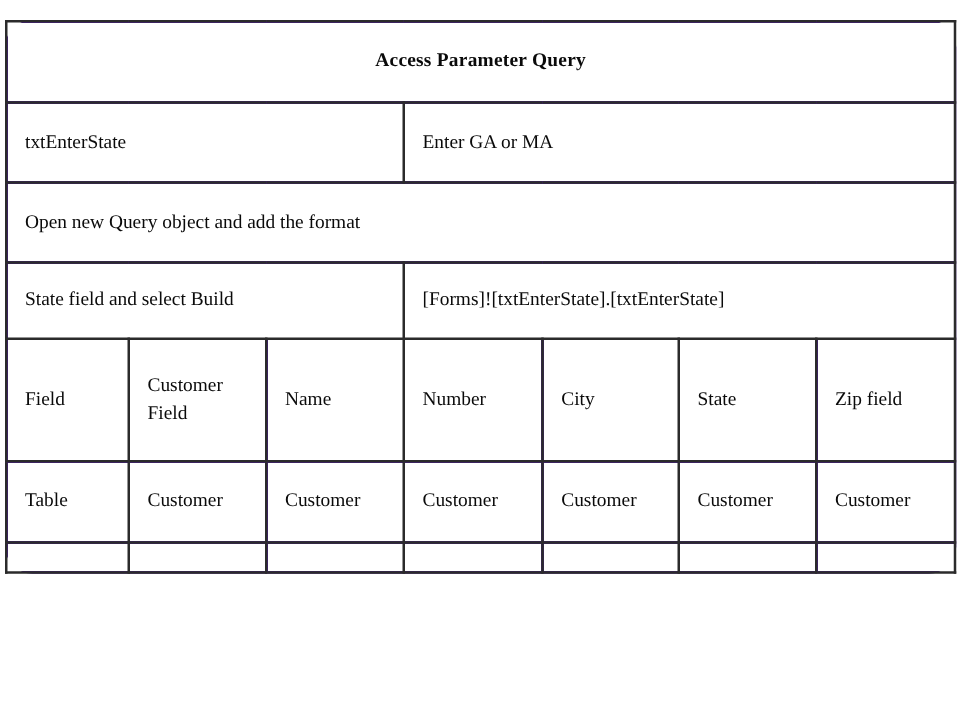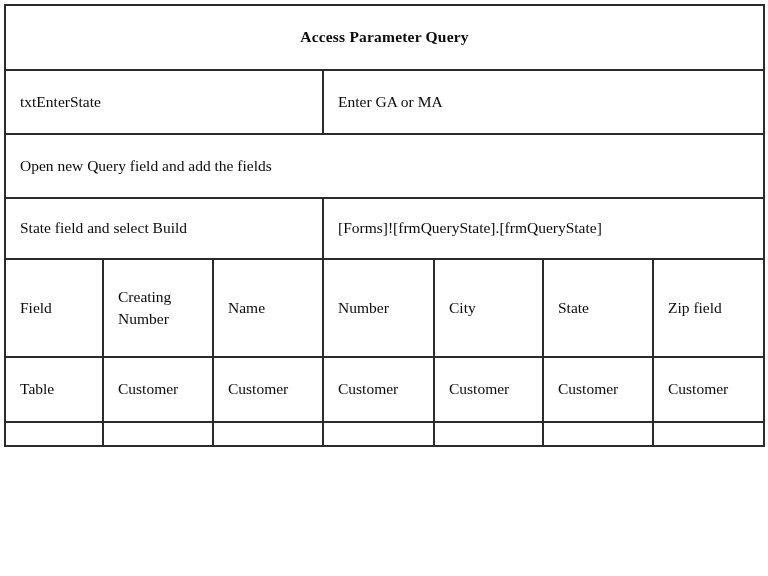--- a/index.html
+++ b/index.html
@@ -18,21 +18,21 @@
   #sheet {
     position: relative;
     width: 768px;
     height: 576px;
     background: #ffffff;
     box-sizing: border-box;
   }
   table.doc {
     position: absolute;
     left: 4px;
-    top: 4px;
+    top: 16px;
     width: 759px;
     border-collapse: collapse;
     table-layout: fixed;
     background: #4c1d95;
     border-radius: 22px;
   }
   table.doc td {
     border: 2px solid #2b2b2b;
     padding: 0 14px;
     vertical-align: middle;
@@ -104,31 +104,31 @@
       </tr>
 
 
       <tr class="row-txtbox plain">
         <td colspan="3">txtEnterState</td>
         <td colspan="4">Enter GA or MA</td>
       </tr>
 
 
       <tr class="row-openq plain">
-        <td colspan="7">Open new Query field and add the fields</td>
+        <td colspan="7">Open new Query object and add the format</td>
       </tr>
 
       <tr class="row-build tint">
         <td colspan="3">State field and select Build</td>
-        <td colspan="4" class="formula">[Forms]![frmQueryState].[frmQueryState]</td>
+        <td colspan="4" class="formula">[Forms]![txtEnterState].[txtEnterState]</td>
       </tr>
 
       <tr class="row-field plain">
         <td>Field</td>
-        <td>Creating Number</td>
+        <td>Customer Field</td>
         <td>Name</td>
         <td>Number</td>
         <td>City</td>
         <td>State</td>
         <td>Zip field</td>
       </tr>
 
       <tr class="row-table tint">
         <td>Table</td>
         <td>Customer</td>

